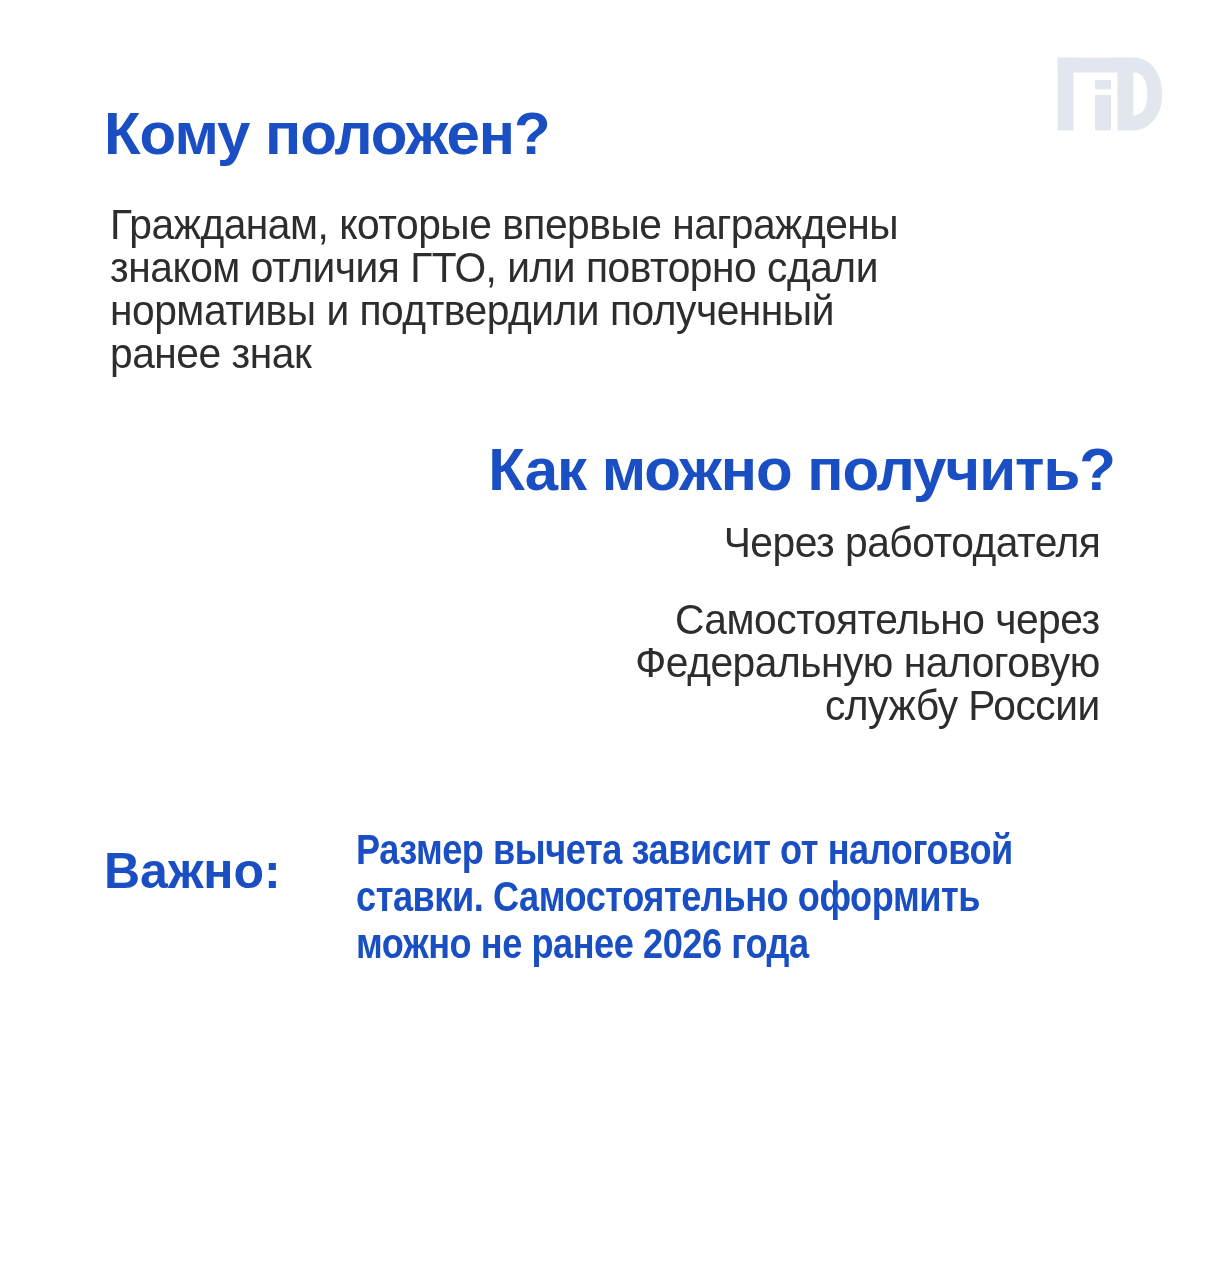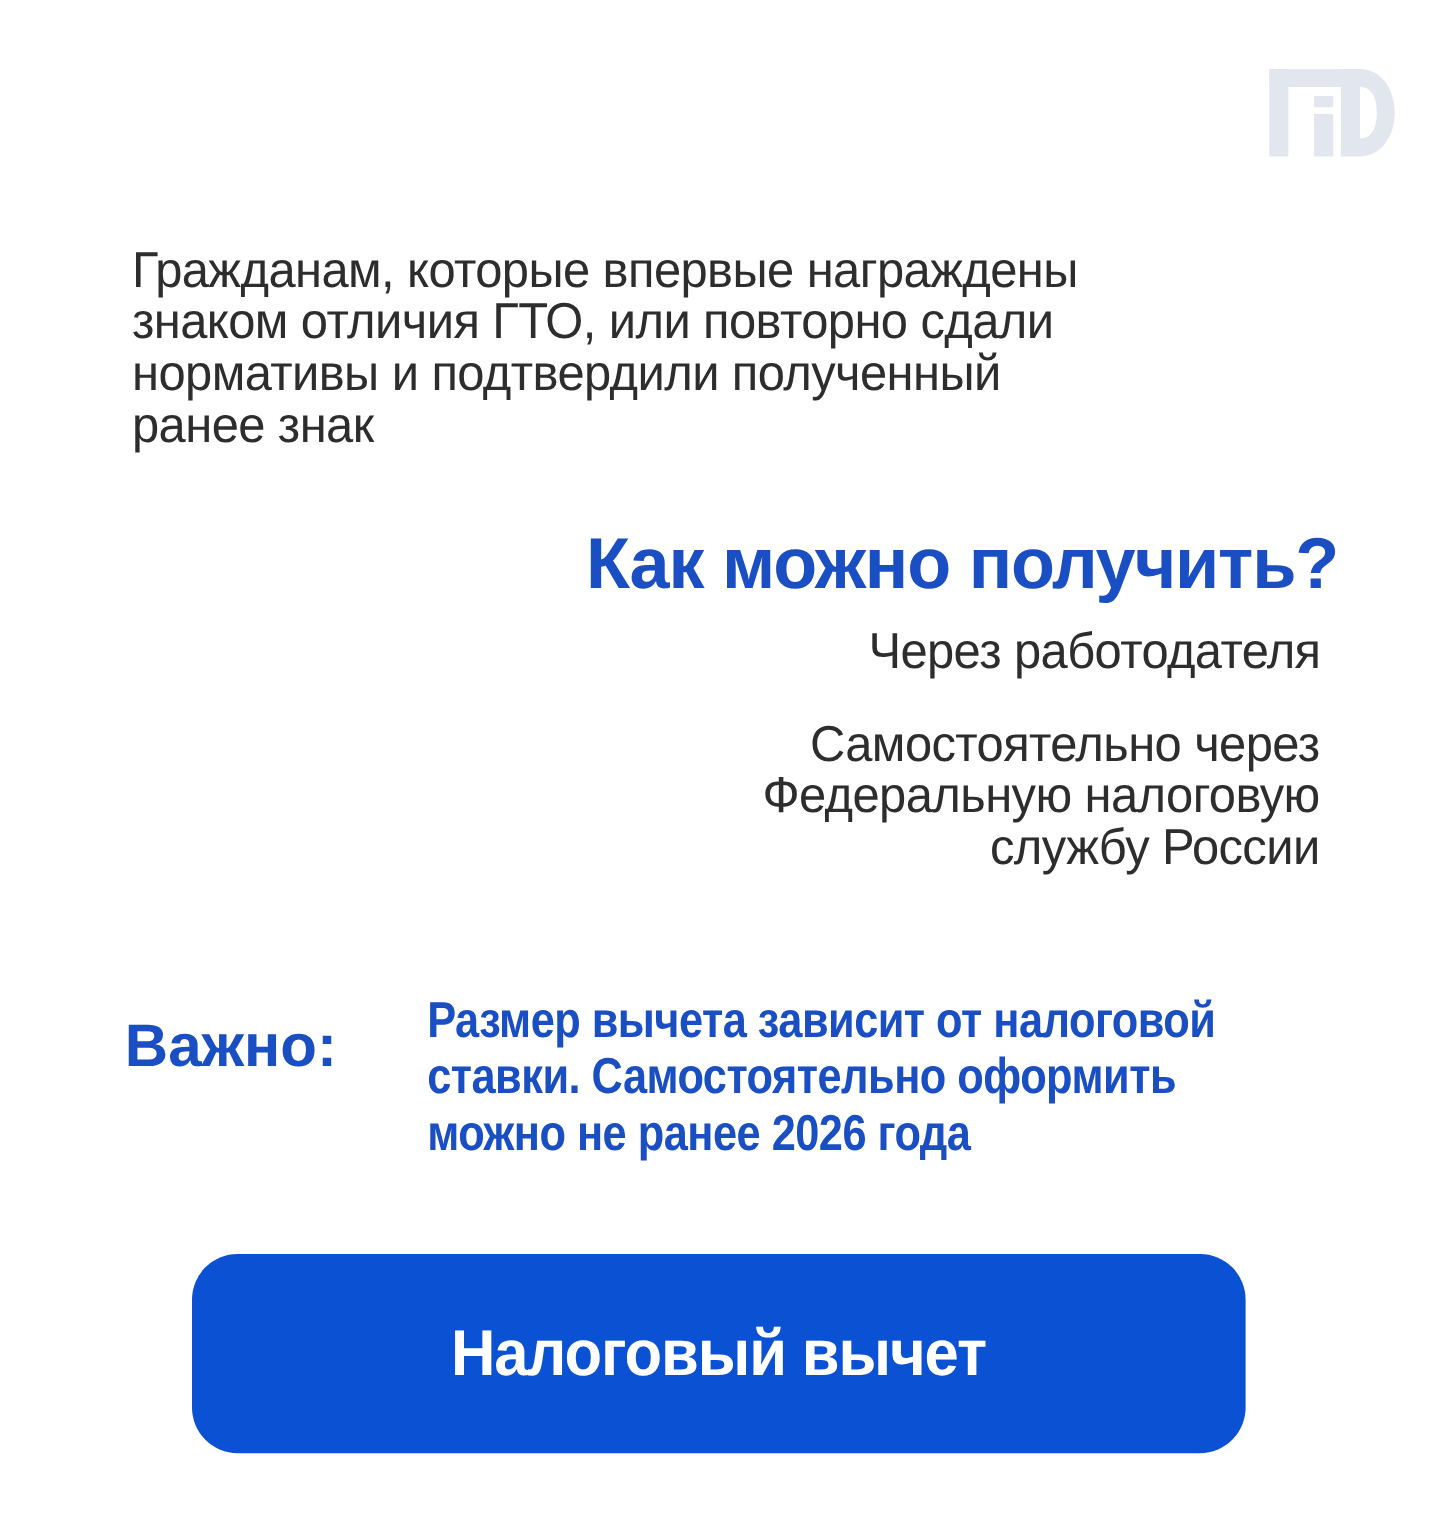--- a/index.html
+++ b/index.html
@@ -99,20 +99,21 @@
     <g fill="var(--watermark)">
       <rect x="4" y="6" width="72" height="16"></rect>
       <rect x="4" y="6" width="17" height="78"></rect>
       <rect x="44" y="30" width="17" height="10"></rect>
       <rect x="44" y="46" width="17" height="38"></rect>
       <path fill-rule="evenodd" d="M68 6 H84 C106 6 116 26 116 45 C116 64 106 84 84 84 H68 Z
                                    M85 22 C97 22 100 34 100 45 C100 56 97 68 85 68 Z"></path>
     </g>
   </svg>
 
+  <h1 class="h-title title-who">Кому положен?</h1>
 
   <div class="body-text who-body">
     <div>Гражданам, которые впервые награждены</div>
     <div>знаком отличия ГТО, или повторно сдали</div>
     <div>нормативы и подтвердили полученный</div>
     <div>ранее знак</div>
   </div>
 
   <h2 class="h-title title-how">Как можно получить?</h2>
 
@@ -125,17 +126,14 @@
   </div>
 
   <div class="important-label">Важно:</div>
 
   <div class="important-text">
     <div>Размер вычета зависит от налоговой</div>
     <div>ставки. Самостоятельно оформить</div>
     <div>можно не ранее 2026 года</div>
   </div>
 
-  <button class="cta">
-    <span class="cta-label">Налоговый вычет</span>
-  </button>
 
 </div>
 
 </body></html>

